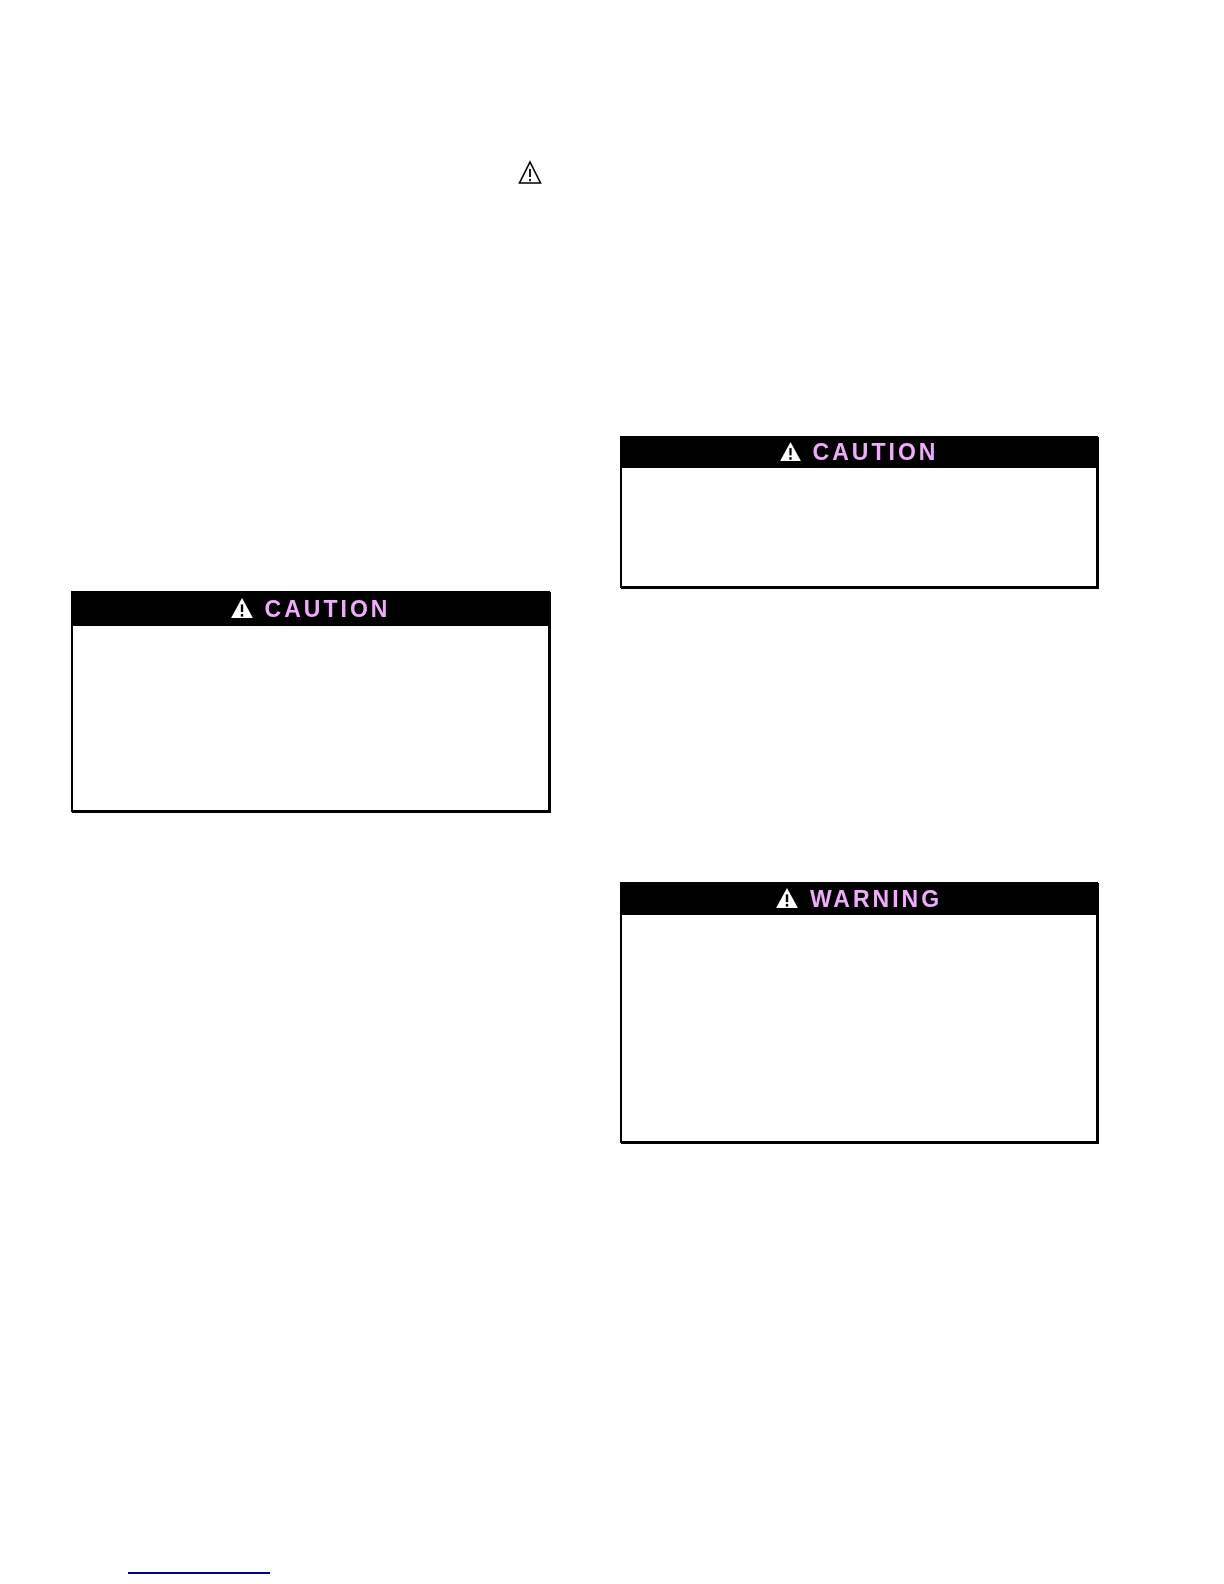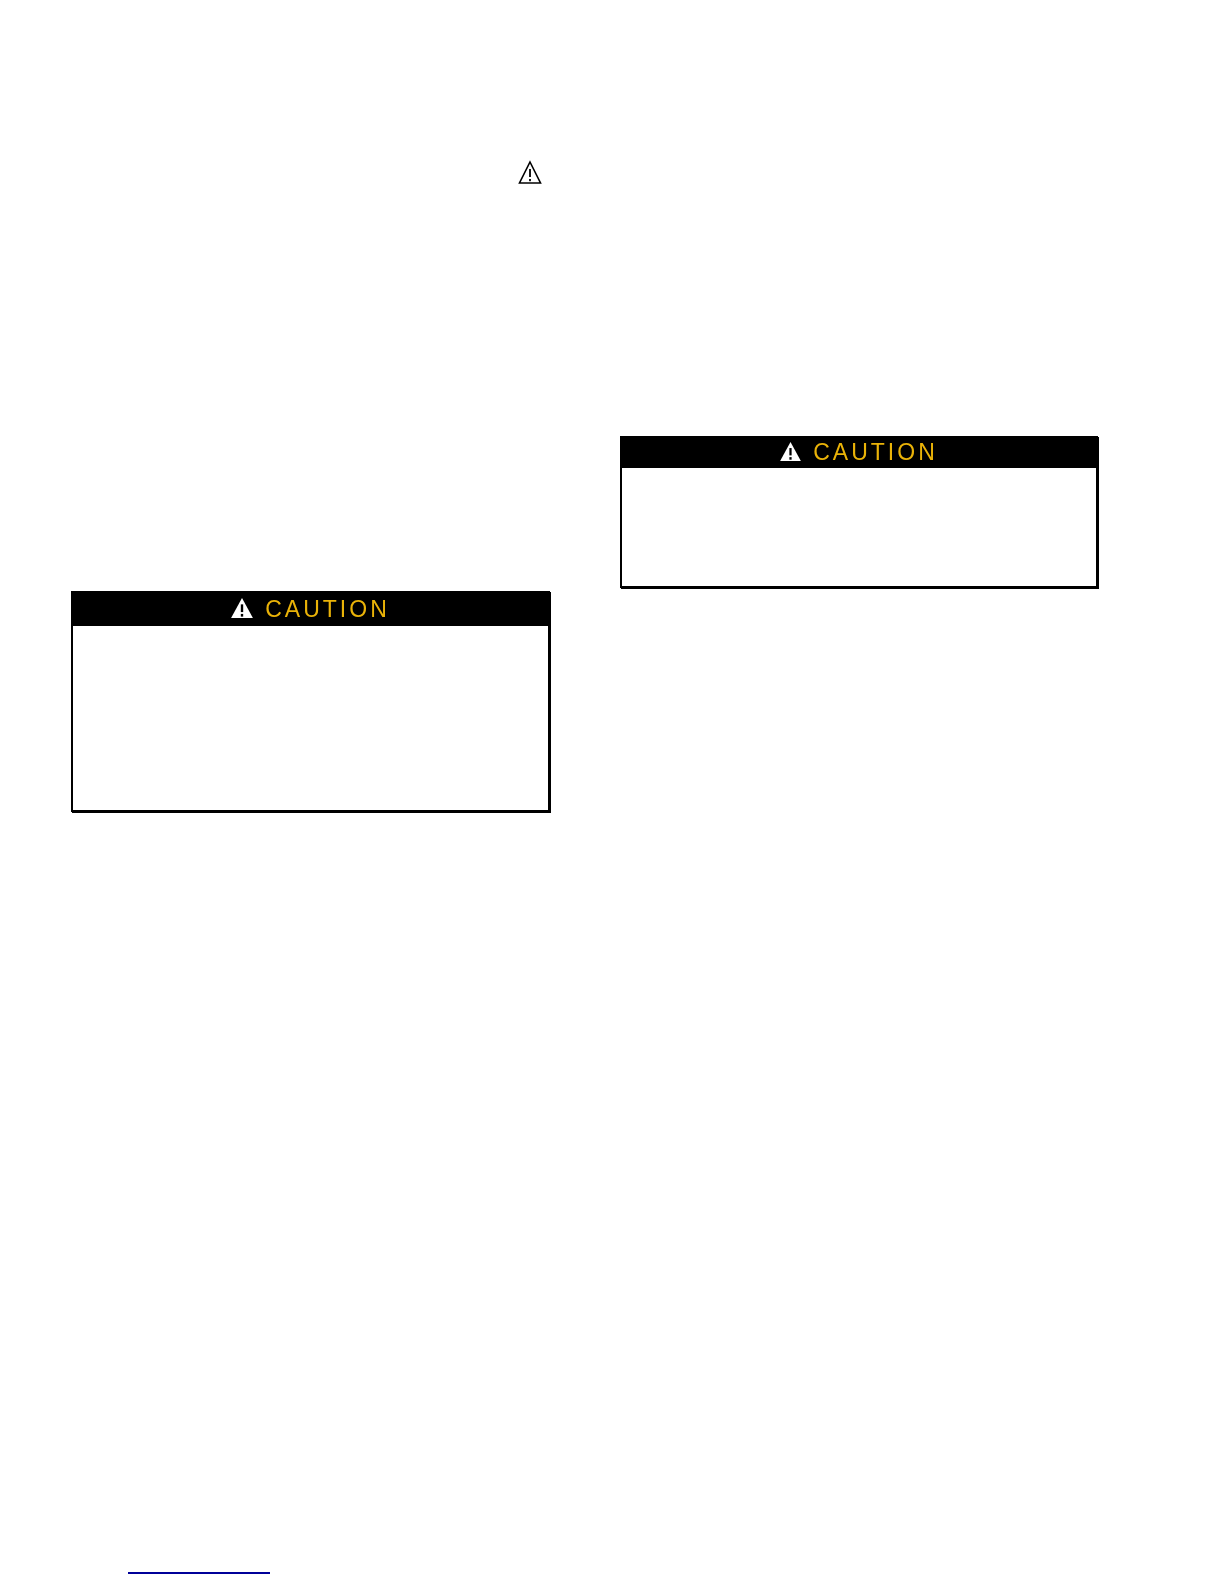--- a/index.html
+++ b/index.html
@@ -32,22 +32,22 @@
     background: #ffffff;
     box-sizing: border-box;
     box-shadow: 1px 1px 0 #000000;
   }
   .callout-header {
     display: flex;
     align-items: center;
     justify-content: center;
     gap: 12px;
     background: #000000;
-    color: #eab308;
-    font-weight: normal;
+    color: #f0abfc;
+    font-weight: bold;
     font-size: 23px;
     letter-spacing: 3px;
     margin: -1px -1px 0 -1px; 
   }
   .callout-header .banner-icon {
     display: inline-flex;
     position: relative;
     top: -1px;
   }
   .callout-body {
@@ -121,16 +121,29 @@
           <path d="M12 0 L24 22 L0 22 Z" fill="#ffffff"></path>
           <rect x="10.7" y="7" width="2.6" height="8.5" fill="#000000"></rect>
           <rect x="10.7" y="17.5" width="2.6" height="3" fill="#000000"></rect>
         </svg>
       </span>
       <span>CAUTION</span>
     </div>
     <div class="callout-body"></div>
   </div>
 
+  <div class="callout" id="callout-warning">
+    <div class="callout-header" style="background: rgb(0, 0, 0);">
+      <span class="banner-icon">
+        <svg width="22" height="20" viewBox="0 0 24 22" xmlns="http://www.w3.org/2000/svg">
+          <path d="M12 0 L24 22 L0 22 Z" fill="#ffffff"></path>
+          <rect x="10.7" y="7" width="2.6" height="8.5" fill="#000000"></rect>
+          <rect x="10.7" y="17.5" width="2.6" height="3" fill="#000000"></rect>
+        </svg>
+      </span>
+      <span>WARNING</span>
+    </div>
+    <div class="callout-body"></div>
+  </div>
 
   <div class="link-underline" style="background: rgb(0, 0, 153);"></div>
 
 </div>
 
 </body></html>

